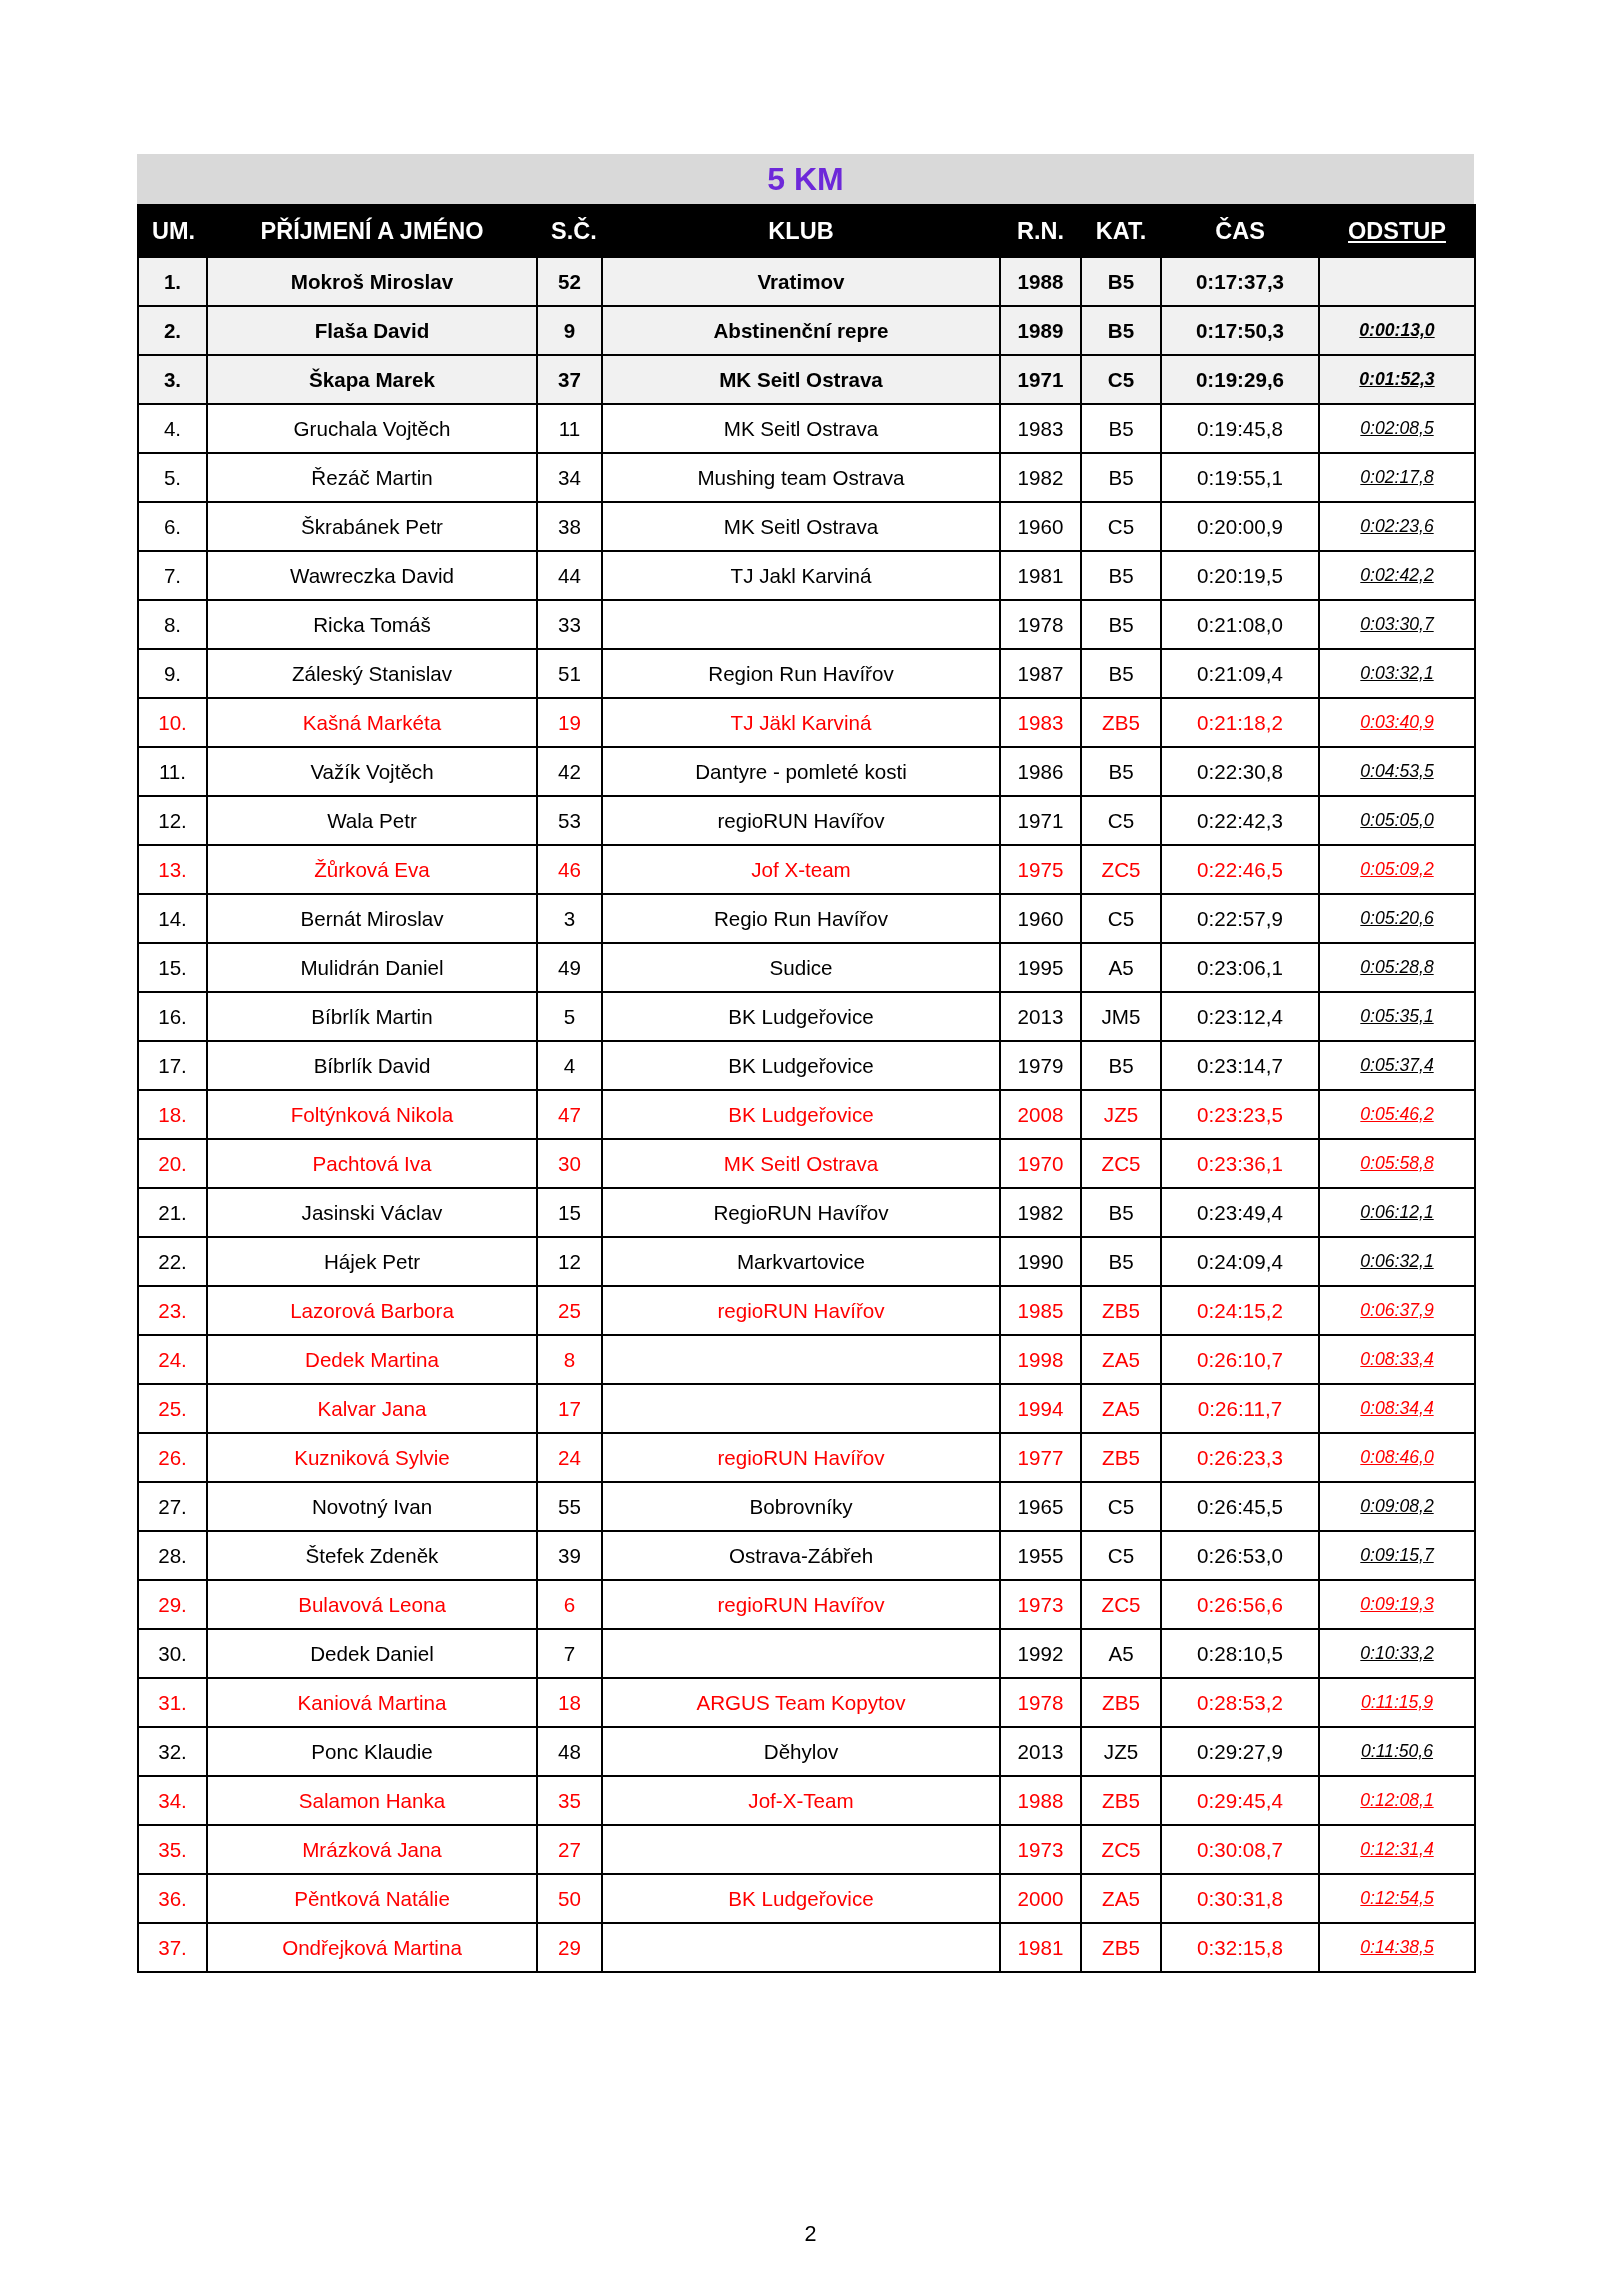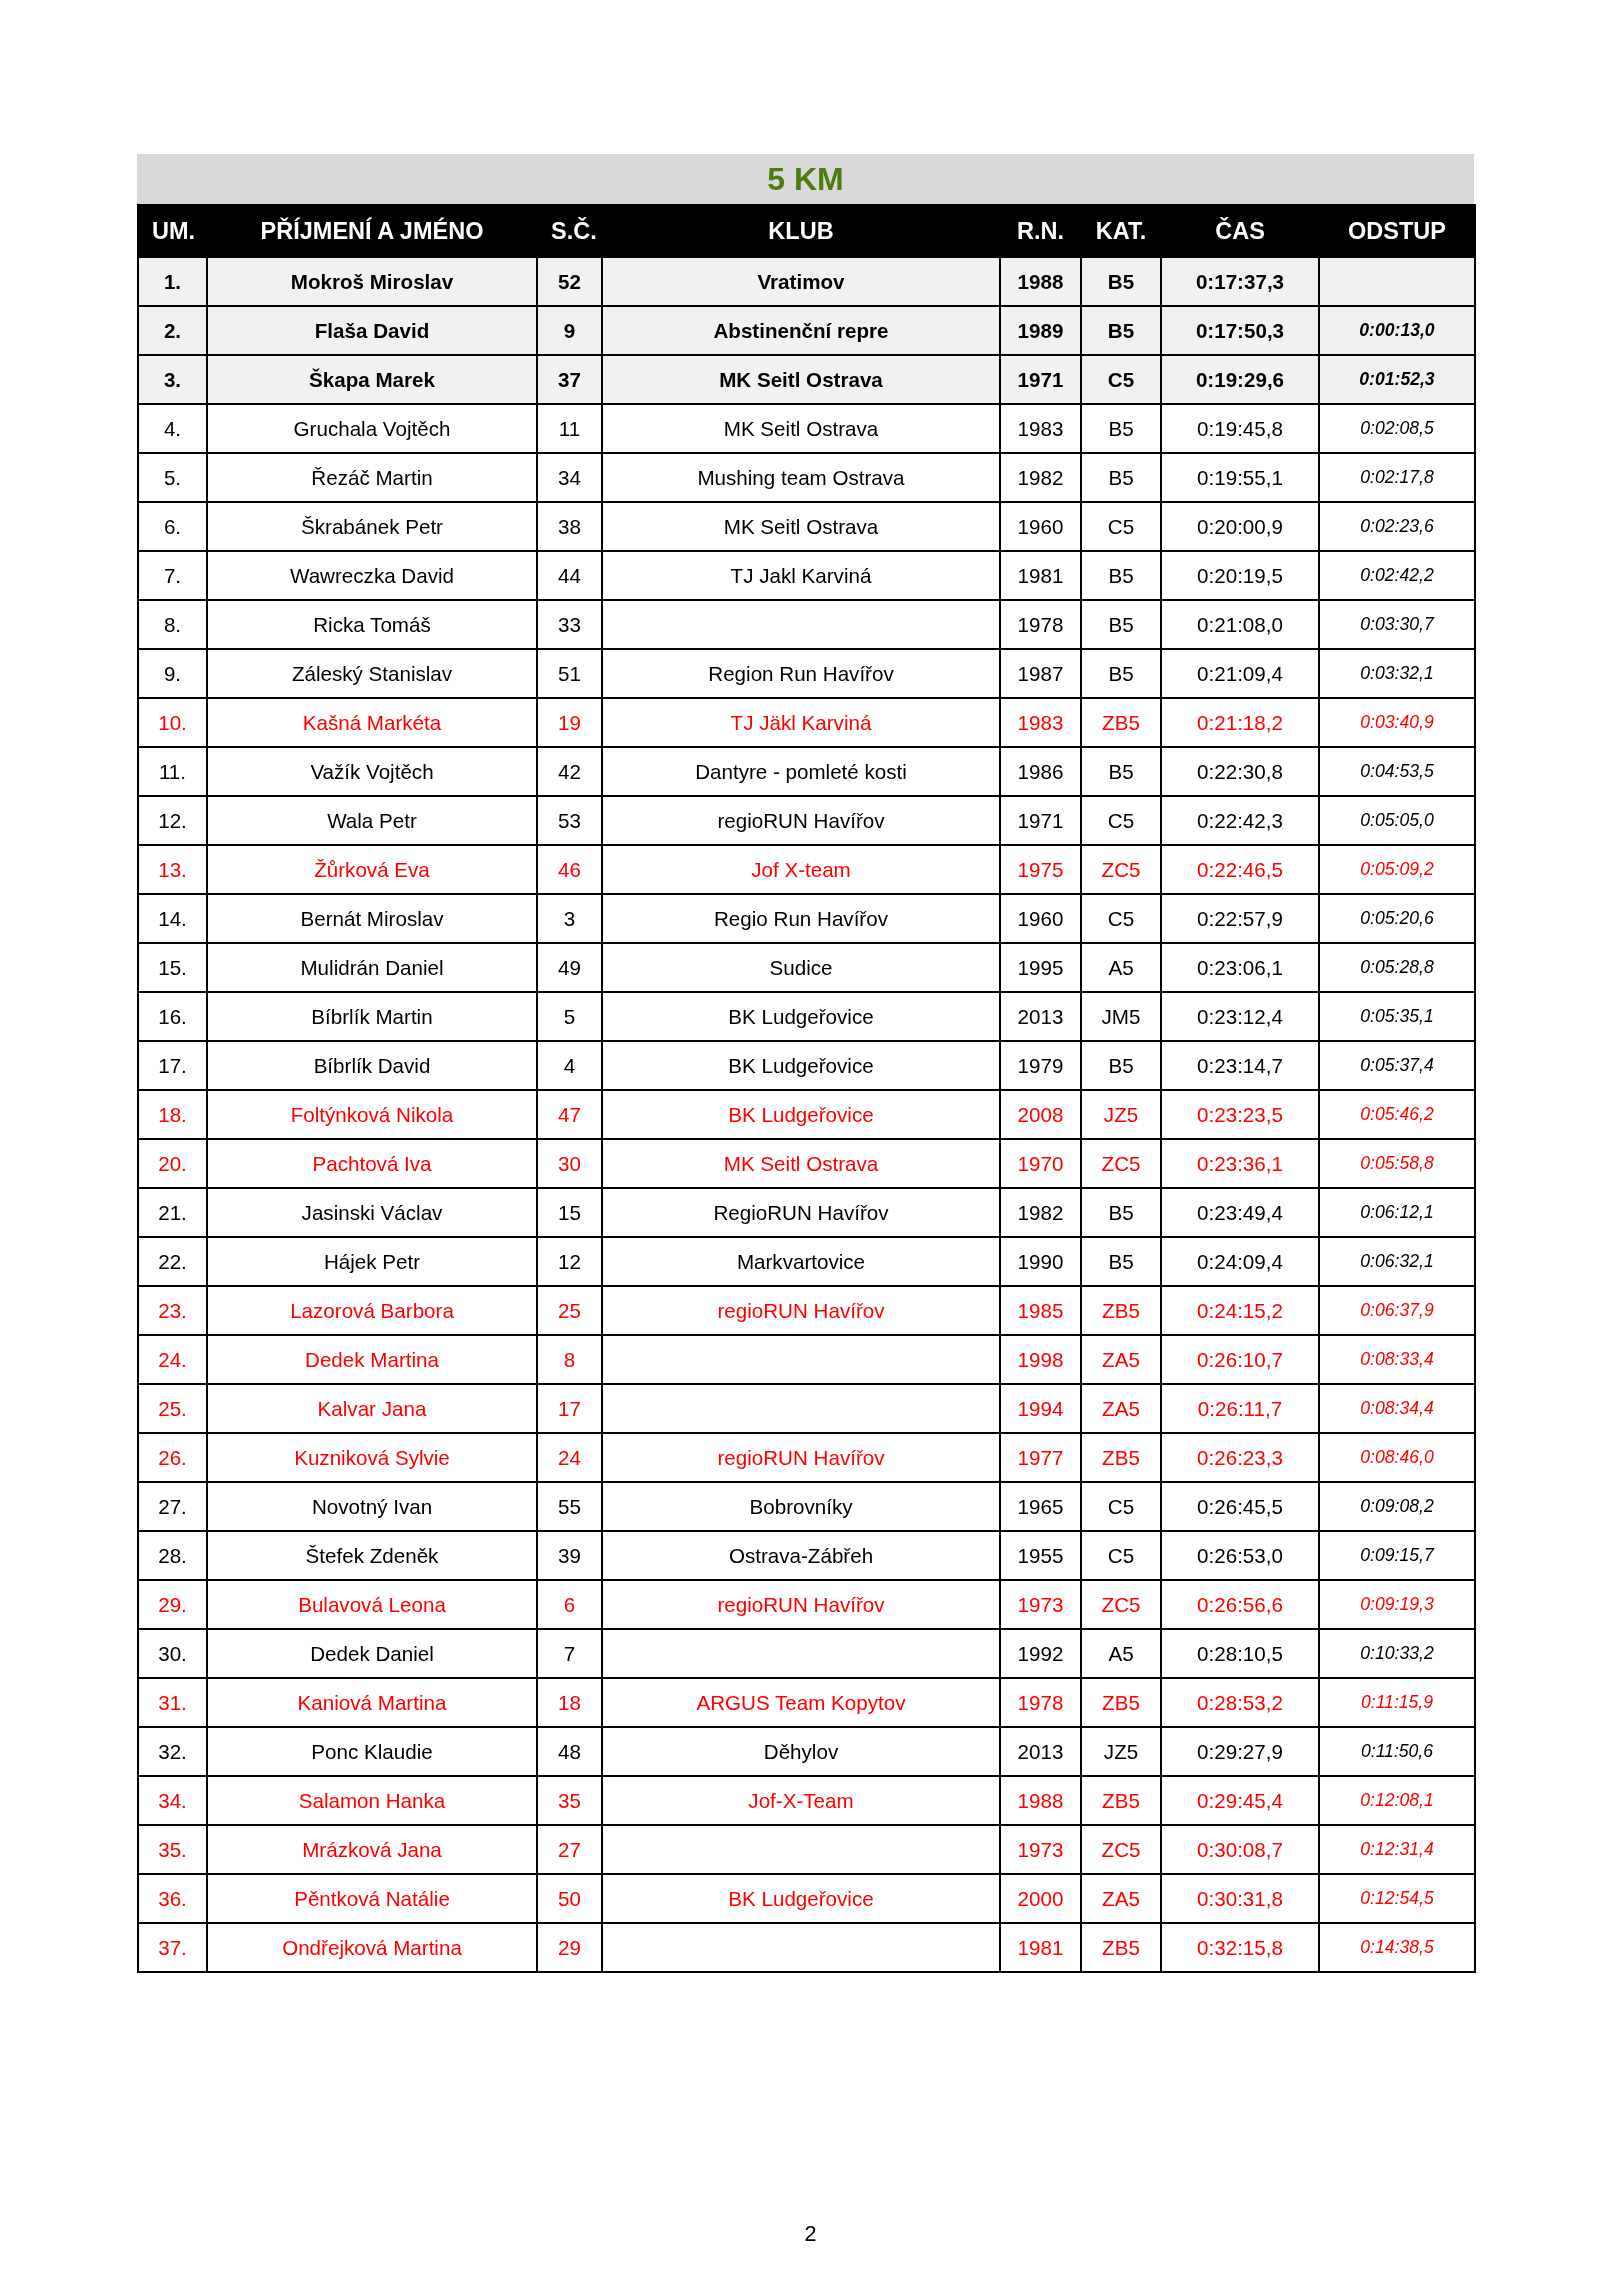--- a/index.html
+++ b/index.html
@@ -22,21 +22,21 @@
     position: absolute;
     left: 137px; top: 154px;
     width: 1337px;
   }
   .title-band {
     background: var(--title-bg);
     height: 50px; line-height: 50px;
     text-align: center;
     font-weight: bold;
     font-size: 32px;
-    color: #4d7c0f;
+    color: #6d28d9;
   }
   table {
     border-collapse: collapse;
     width: 100%;
     table-layout: fixed;
     border: 2px solid var(--border);
     border-bottom-width: 2.9px;
   }
   thead th {
     background: var(--header-bg);
@@ -60,21 +60,21 @@
     white-space: nowrap;
     overflow: hidden;
   }
   .col-um     { width: 69px; }
   .col-name   { width: 330px; }
   .col-sc     { width: 65px; }
   .col-klub   { width: 398px; }
   .col-rn     { width: 81px; }
   .col-kat    { width: 80px; }
   .col-cas    { width: 158px; }
-  .col-odstup { width: 156px; }
+  .col-odstup { width: 156px; text-decoration: underline; }
   tbody td.col-odstup {
     font-style: italic;
     font-size: 17.6px;
   }
   tr.row-top3 td {
     background: var(--top3-bg);
     font-weight: bold;
   }
   tr.row-red td { color: var(--red); }
   .page-number {

